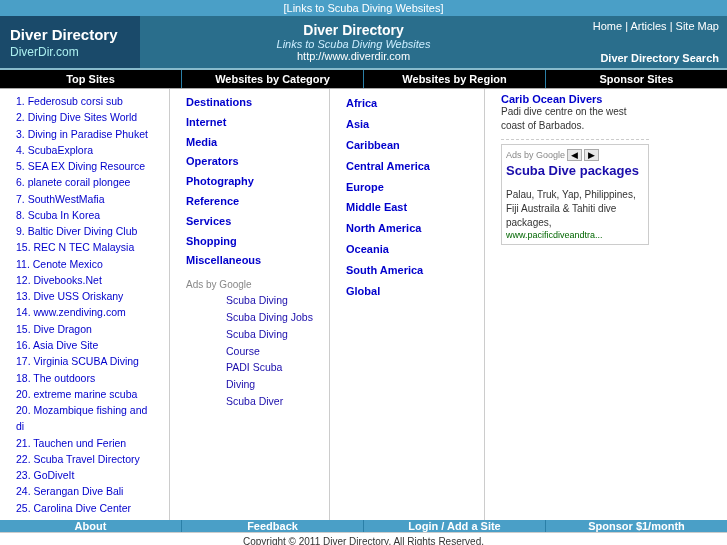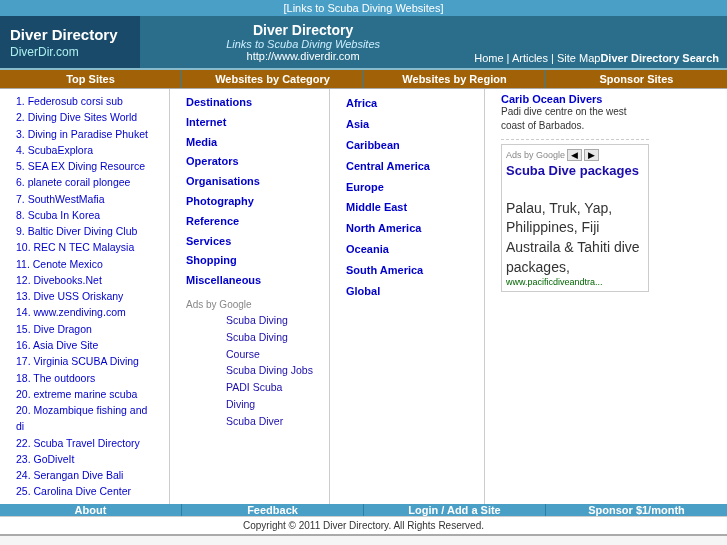--- a/index.html
+++ b/index.html
@@ -56,38 +56,38 @@
       font-style: italic;
     }
     #header-center .url {
       font-size: 11px;
       color: #fff;
     }
     #header-right {
       min-width: 160px;
       padding: 4px 8px;
       display: flex;
-      flex-direction: row;
+      flex-direction: column;
       align-items: flex-end;
       justify-content: space-between;
     }
     #header-right .nav-links {
       color: #fff;
       font-size: 11px;
     }
     #header-right .nav-links a { color: #fff; text-decoration: none; }
     #header-right .search-label {
       color: #fff;
       font-size: 11px;
       font-weight: bold;
     }
 
     #col-headers {
       display: flex;
-      background: #a16207;
+      background: #000000;
       color: #fff;
       font-weight: bold;
       font-size: 11px;
     }
     #col-headers > div {
       flex: 1;
       text-align: center;
       padding: 3px 4px;
       border-right: 1px solid #2a7fa7;
     }
@@ -183,24 +183,24 @@
       gap: 2px;
     }
     .google-ad-box .ad-heading {
       color: #1a0dab;
       font-size: 13px;
       font-weight: bold;
       line-height: 1.3;
       margin-top: 2px;
     }
     .google-ad-box .ad-body {
-      font-size: 14px;
+      font-size: 10px;
       color: #333;
       line-height: 1.4;
-      margin-top: 19px;
+      margin-top: 8px;
     }
     .google-ad-box .ad-url {
       color: #006600;
       font-size: 9px;
     }
     .google-btn {
       background: #e8e8e8;
       border: 1px solid #aaa;
       font-size: 9px;
       padding: 0 3px;
@@ -284,53 +284,53 @@
     <ol id="top-sites-list">
     <li><a href="#" style="color: rgb(0, 0, 204); text-decoration: none; font-size: 10.5px;">1. Federosub corsi sub</a></li>
         <li><a href="#" style="color: rgb(0, 0, 204); text-decoration: none; font-size: 10.5px;">2. Diving Dive Sites World</a></li>
         <li><a href="#" style="color: rgb(0, 0, 204); text-decoration: none; font-size: 10.5px;">3. Diving in Paradise Phuket</a></li>
         <li><a href="#" style="color: rgb(0, 0, 204); text-decoration: none; font-size: 10.5px;">4. ScubaExplora</a></li>
         <li><a href="#" style="color: rgb(0, 0, 204); text-decoration: none; font-size: 10.5px;">5. SEA EX Diving Resource</a></li>
         <li><a href="#" style="color: rgb(0, 0, 204); text-decoration: none; font-size: 10.5px;">6. planete corail plongee</a></li>
         <li><a href="#" style="color: rgb(0, 0, 204); text-decoration: none; font-size: 10.5px;">7. SouthWestMafia</a></li>
         <li><a href="#" style="color: rgb(0, 0, 204); text-decoration: none; font-size: 10.5px;">8. Scuba In Korea</a></li>
         <li><a href="#" style="color: rgb(0, 0, 204); text-decoration: none; font-size: 10.5px;">9. Baltic Diver Diving Club</a></li>
-        <li><a href="#" style="color: rgb(0, 0, 204); text-decoration: none; font-size: 10.5px;">10. REC N TEC Malaysia</a></li>
+        <li><a href="#" style="color: rgb(0, 0, 204); text-decoration: none; font-size: 10.5px;">15. REC N TEC Malaysia</a></li>
         <li><a href="#" style="color: rgb(0, 0, 204); text-decoration: none; font-size: 10.5px;">11. Cenote Mexico</a></li>
         <li><a href="#" style="color: rgb(0, 0, 204); text-decoration: none; font-size: 10.5px;">12. Divebooks.Net</a></li>
         <li><a href="#" style="color: rgb(0, 0, 204); text-decoration: none; font-size: 10.5px;">13. Dive USS Oriskany</a></li>
         <li><a href="#" style="color: rgb(0, 0, 204); text-decoration: none; font-size: 10.5px;">14. www.zendiving.com</a></li>
         <li><a href="#" style="color: rgb(0, 0, 204); text-decoration: none; font-size: 10.5px;">15. Dive Dragon</a></li>
         <li><a href="#" style="color: rgb(0, 0, 204); text-decoration: none; font-size: 10.5px;">16. Asia Dive Site</a></li>
         <li><a href="#" style="color: rgb(0, 0, 204); text-decoration: none; font-size: 10.5px;">17. Virginia SCUBA Diving</a></li>
         <li><a href="#" style="color: rgb(0, 0, 204); text-decoration: none; font-size: 10.5px;">18. The outdoors</a></li>
         <li><a href="#" style="color: rgb(0, 0, 204); text-decoration: none; font-size: 10.5px;">20. extreme marine scuba</a></li>
         <li><a href="#" style="color: rgb(0, 0, 204); text-decoration: none; font-size: 10.5px;">20. Mozambique fishing and di</a></li>
+        <li><a href="#" style="color: rgb(0, 0, 204); text-decoration: none; font-size: 10.5px;">21. Tauchen und Ferien</a></li>
         <li><a href="#" style="color: rgb(0, 0, 204); text-decoration: none; font-size: 10.5px;">22. Scuba Travel Directory</a></li>
         <li><a href="#" style="color: rgb(0, 0, 204); text-decoration: none; font-size: 10.5px;">23. GoDiveIt</a></li>
         <li><a href="#" style="color: rgb(0, 0, 204); text-decoration: none; font-size: 10.5px;">24. Serangan Dive Bali</a></li>
         <li><a href="#" style="color: rgb(0, 0, 204); text-decoration: none; font-size: 10.5px;">25. Carolina Dive Center</a></li>
       </ol>
   </div>
 
   <div class="col" id="col-category">
   <a href="#">Destinations</a>
       <a href="#">Internet</a>
       <a href="#">Media</a>
       <a href="#">Operators</a>
-      <a href="#">Organisations</a>
       <a href="#">Photography</a>
       <a href="#">Reference</a>
       <a href="#">Services</a>
       <a href="#">Shopping</a>
       <a href="#">Miscellaneous</a>
       <div class="ads-by-google">Ads by Google</div>
       <a href="#" class="google-ad-link">Scuba Diving</a>
+      <a href="#" class="google-ad-link">Scuba Diving Jobs</a>
       <a href="#" class="google-ad-link">Scuba Diving Course</a>
-      <a href="#" class="google-ad-link">Scuba Diving Jobs</a>
       <a href="#" class="google-ad-link">PADI Scuba Diving</a>
       <a href="#" class="google-ad-link">Scuba Diver</a>
     </div>
 
   <div class="col" id="col-region">
   <a href="#">Africa</a>
       <a href="#">Asia</a>
       <a href="#">Caribbean</a>
       <a href="#">Central America</a>
       <a href="#">Europe</a>

